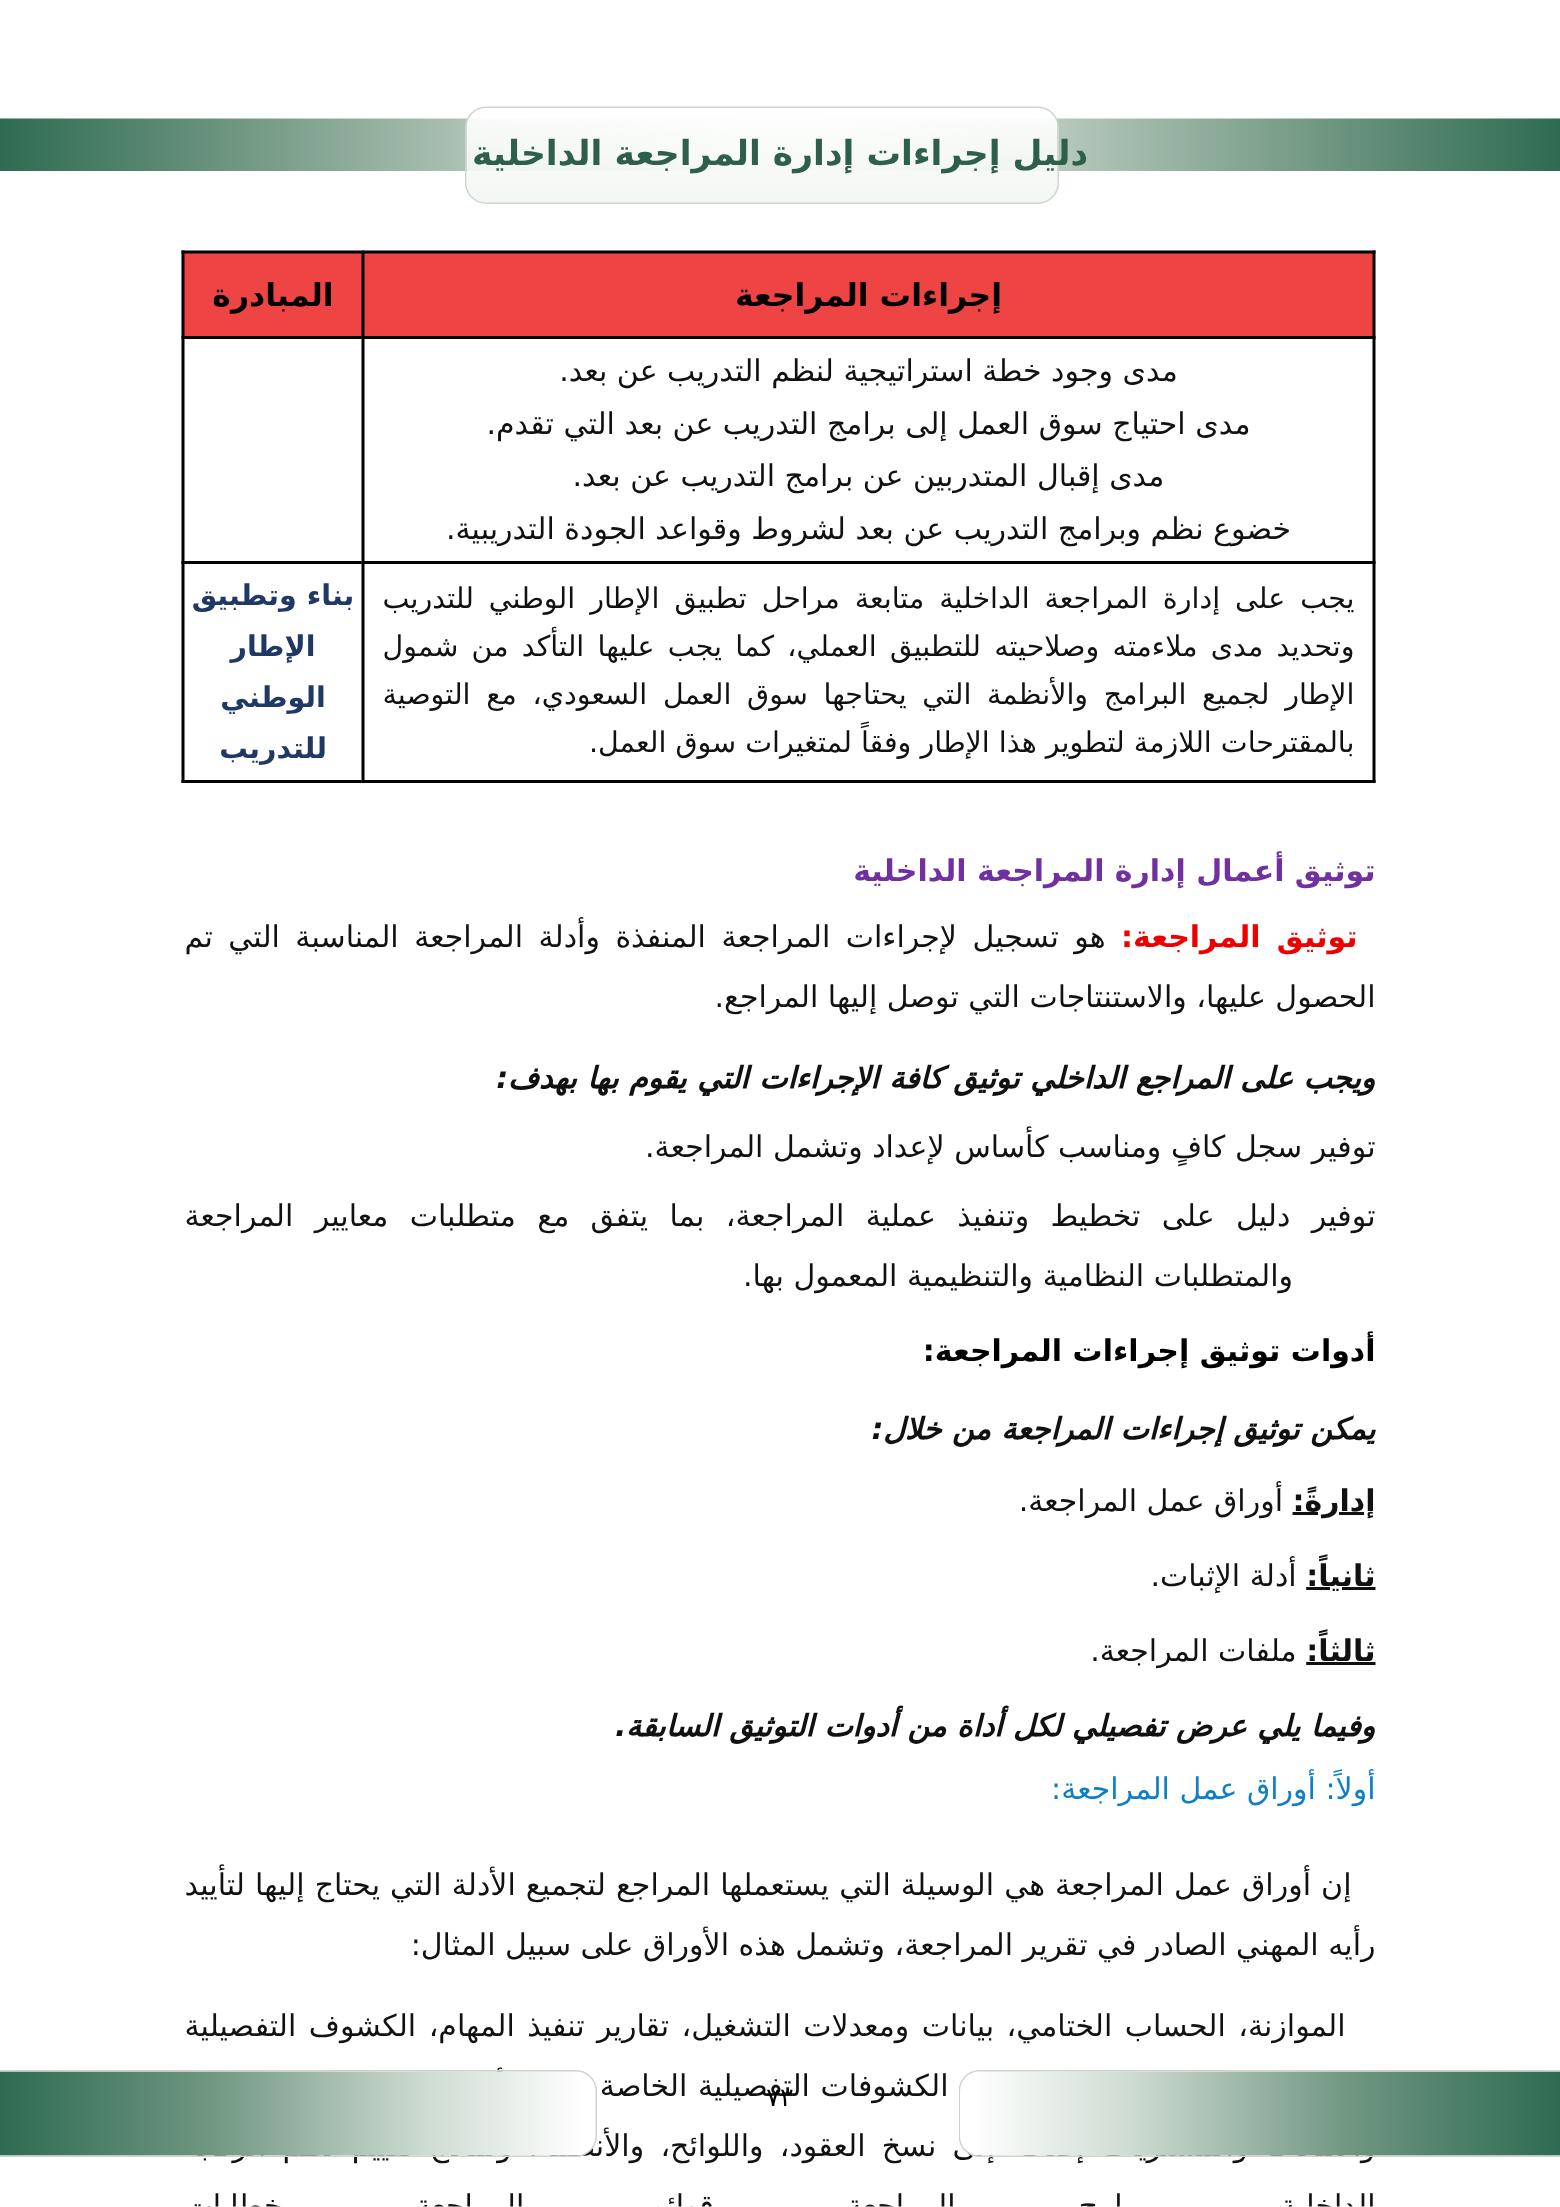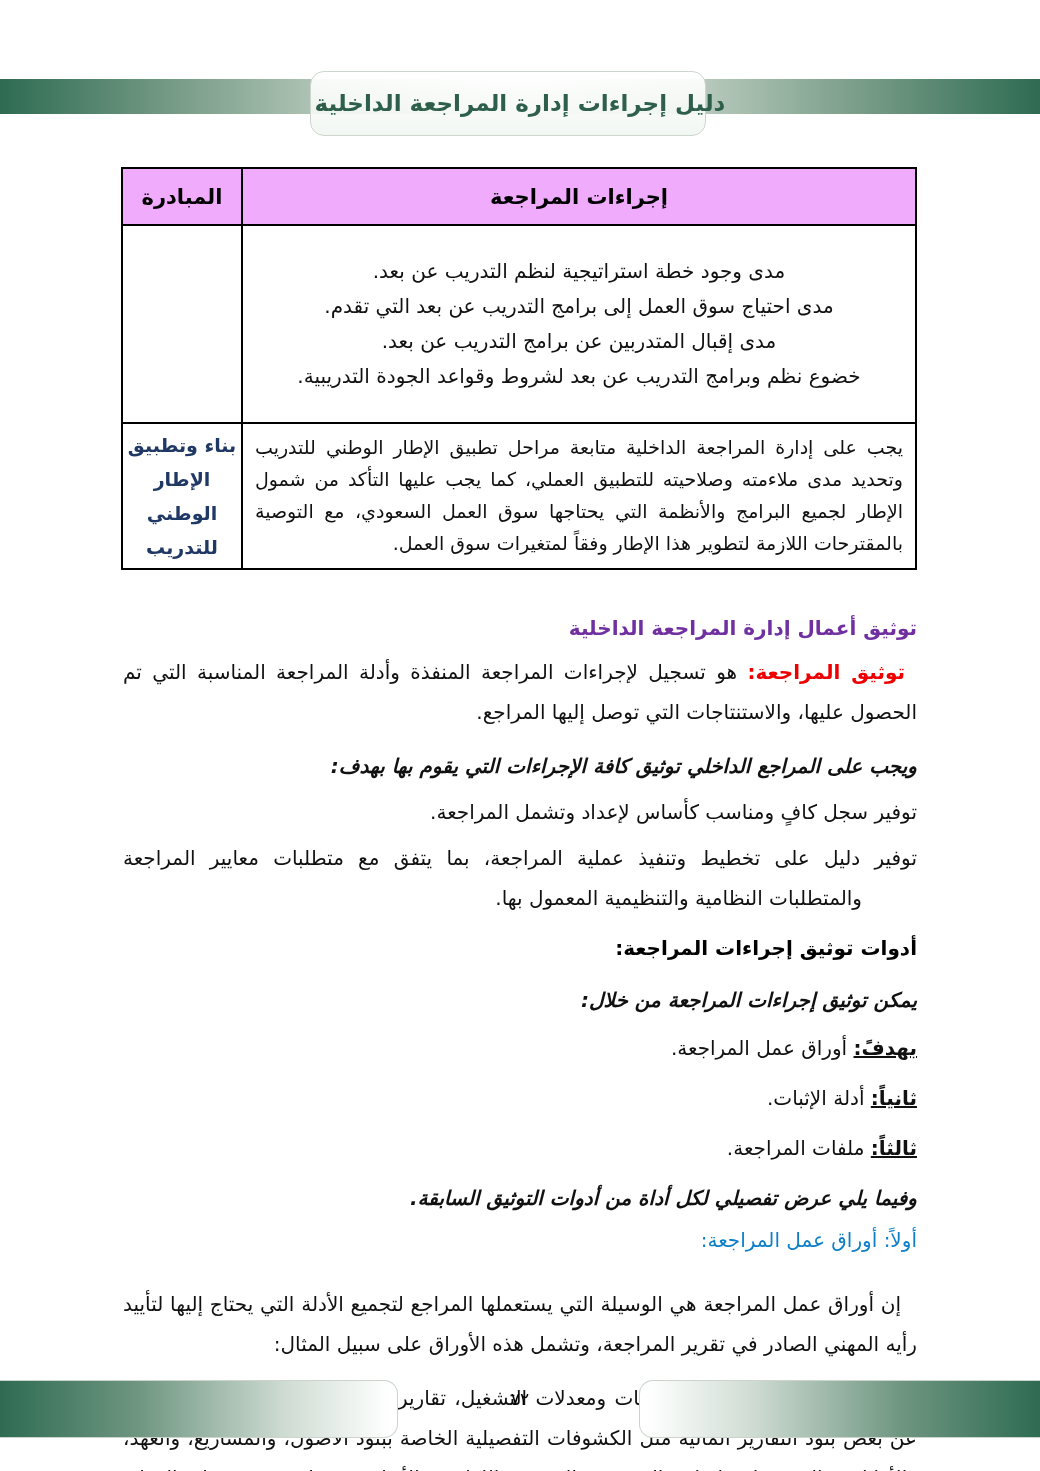--- a/index.html
+++ b/index.html
@@ -25,25 +25,25 @@
     position:absolute; top:71px; left:0; right:0; height:63px;
     display:flex; align-items:center; justify-content:center;
     font-size:23px; font-weight:bold; color:#2d5f4b; letter-spacing:0;
   }
   
   .content{ position:absolute; top:167px; right:123px; width:794px; font-size:20px; }
   
   table.audit{ width:100%; border-collapse:collapse; table-layout:fixed; margin:0 0 46px 0; }
   table.audit th, table.audit td{ border:2px solid #000; vertical-align:middle; }
   table.audit th{
-    background:#f0abfc; height:53px; text-align:center;
+    background:#ef4444; height:53px; text-align:center;
     font-size:21px; font-weight:bold; color:#000;
   }
   col.c-proc{ width:674px; } col.c-init{ width:120px; }
-  td.proc-list{ padding:28px 6px; text-align:center; line-height:35px; font-size:20px; }
+  td.proc-list{ padding:4px 6px; text-align:center; line-height:35px; font-size:20px; }
   td.proc-list div{ white-space:nowrap; }
   td.proc-text{ padding:6px 12px 8px; text-align:justify; line-height:32px; font-size:19px; }
   td.init-cell{
     text-align:center; font-weight:bold; color:#1f3864;
     font-size:19px; line-height:34px; padding:4px 2px;
   }
   
   .h-purple{ margin:0 0 12px; font-size:20px; font-weight:bold; color:#7030a0; }
   .h-red   { margin:10px 0 20px; font-size:20px; font-weight:bold; color:#000000; }
   .h-blue  { margin:8px 0 32px; font-size:20px; font-weight:normal; color:#0e7fc6; }
@@ -118,21 +118,21 @@
   <p class="single bold">ويجب على المراجع الداخلي توثيق كافة الإجراءات التي يقوم بها بهدف:</p>
 
   <p class="single">توفير سجل كافٍ ومناسب كأساس لإعداد وتشمل المراجعة.</p>
 
   <p class="body hang" style="margin-bottom:18px;">توفير دليل على تخطيط وتنفيذ عملية المراجعة، بما يتفق مع متطلبات معايير المراجعة والمتطلبات النظامية والتنظيمية المعمول بها.</p>
 
   <h2 class="h-red">أدوات توثيق إجراءات المراجعة:</h2>
 
   <p class="single bold">يمكن توثيق إجراءات المراجعة من خلال:</p>
 
-  <p class="single" style="line-height:44px;"><span class="u-label">بهدفً:</span> <span>أوراق عمل المراجعة.</span></p>
+  <p class="single" style="line-height:44px;"><span class="u-label">إدارةً:</span> <span>أوراق عمل المراجعة.</span></p>
 
   <p class="single" style="line-height:44px;"><span class="u-label">ثانياً:</span> <span>أدلة الإثبات.</span></p>
 
   <p class="single" style="line-height:44px;"><span class="u-label">ثالثاً:</span> <span>ملفات المراجعة.</span></p>
 
   <p class="single bold" style="line-height:44px;">وفيما يلي عرض تفصيلي لكل أداة من أدوات التوثيق السابقة.</p>
 
   <h2 class="h-blue">أولاً: أوراق عمل المراجعة:</h2>
 
   <p class="body ind16">إن أوراق عمل المراجعة هي الوسيلة التي يستعملها المراجع لتجميع الأدلة التي يحتاج إليها لتأييد رأيه المهني الصادر في تقرير المراجعة، وتشمل هذه الأوراق على سبيل المثال:</p>

